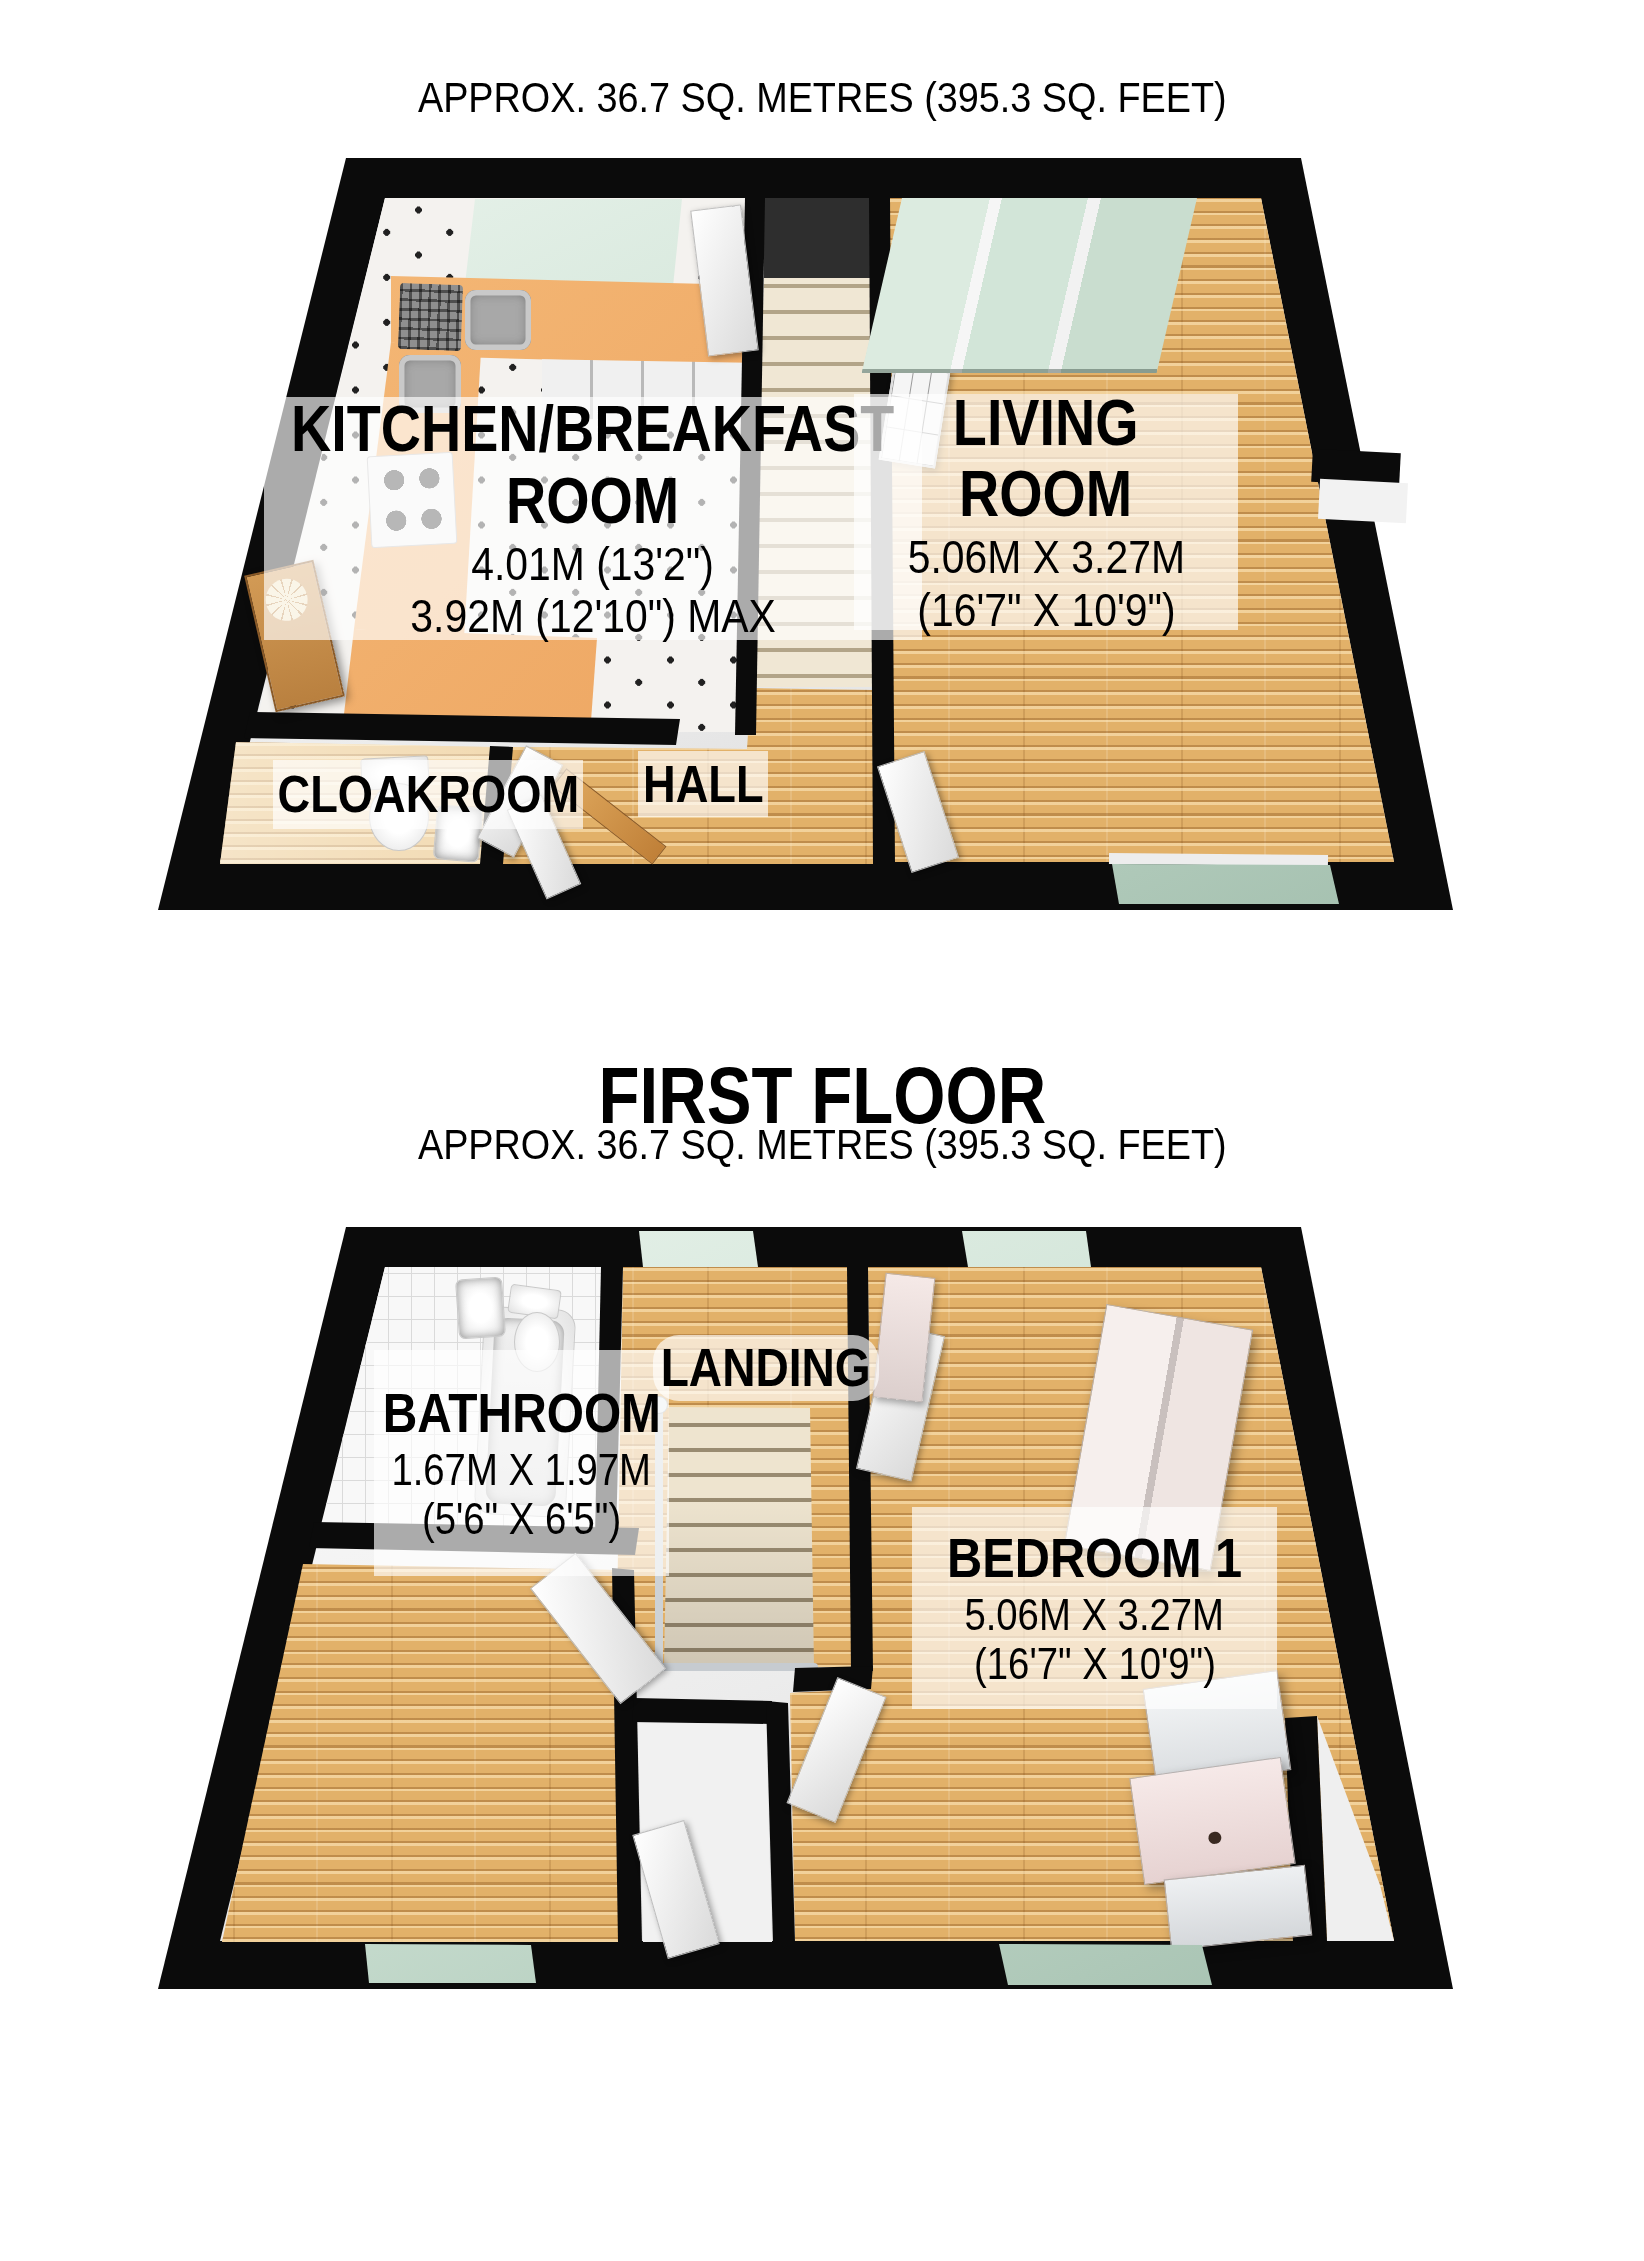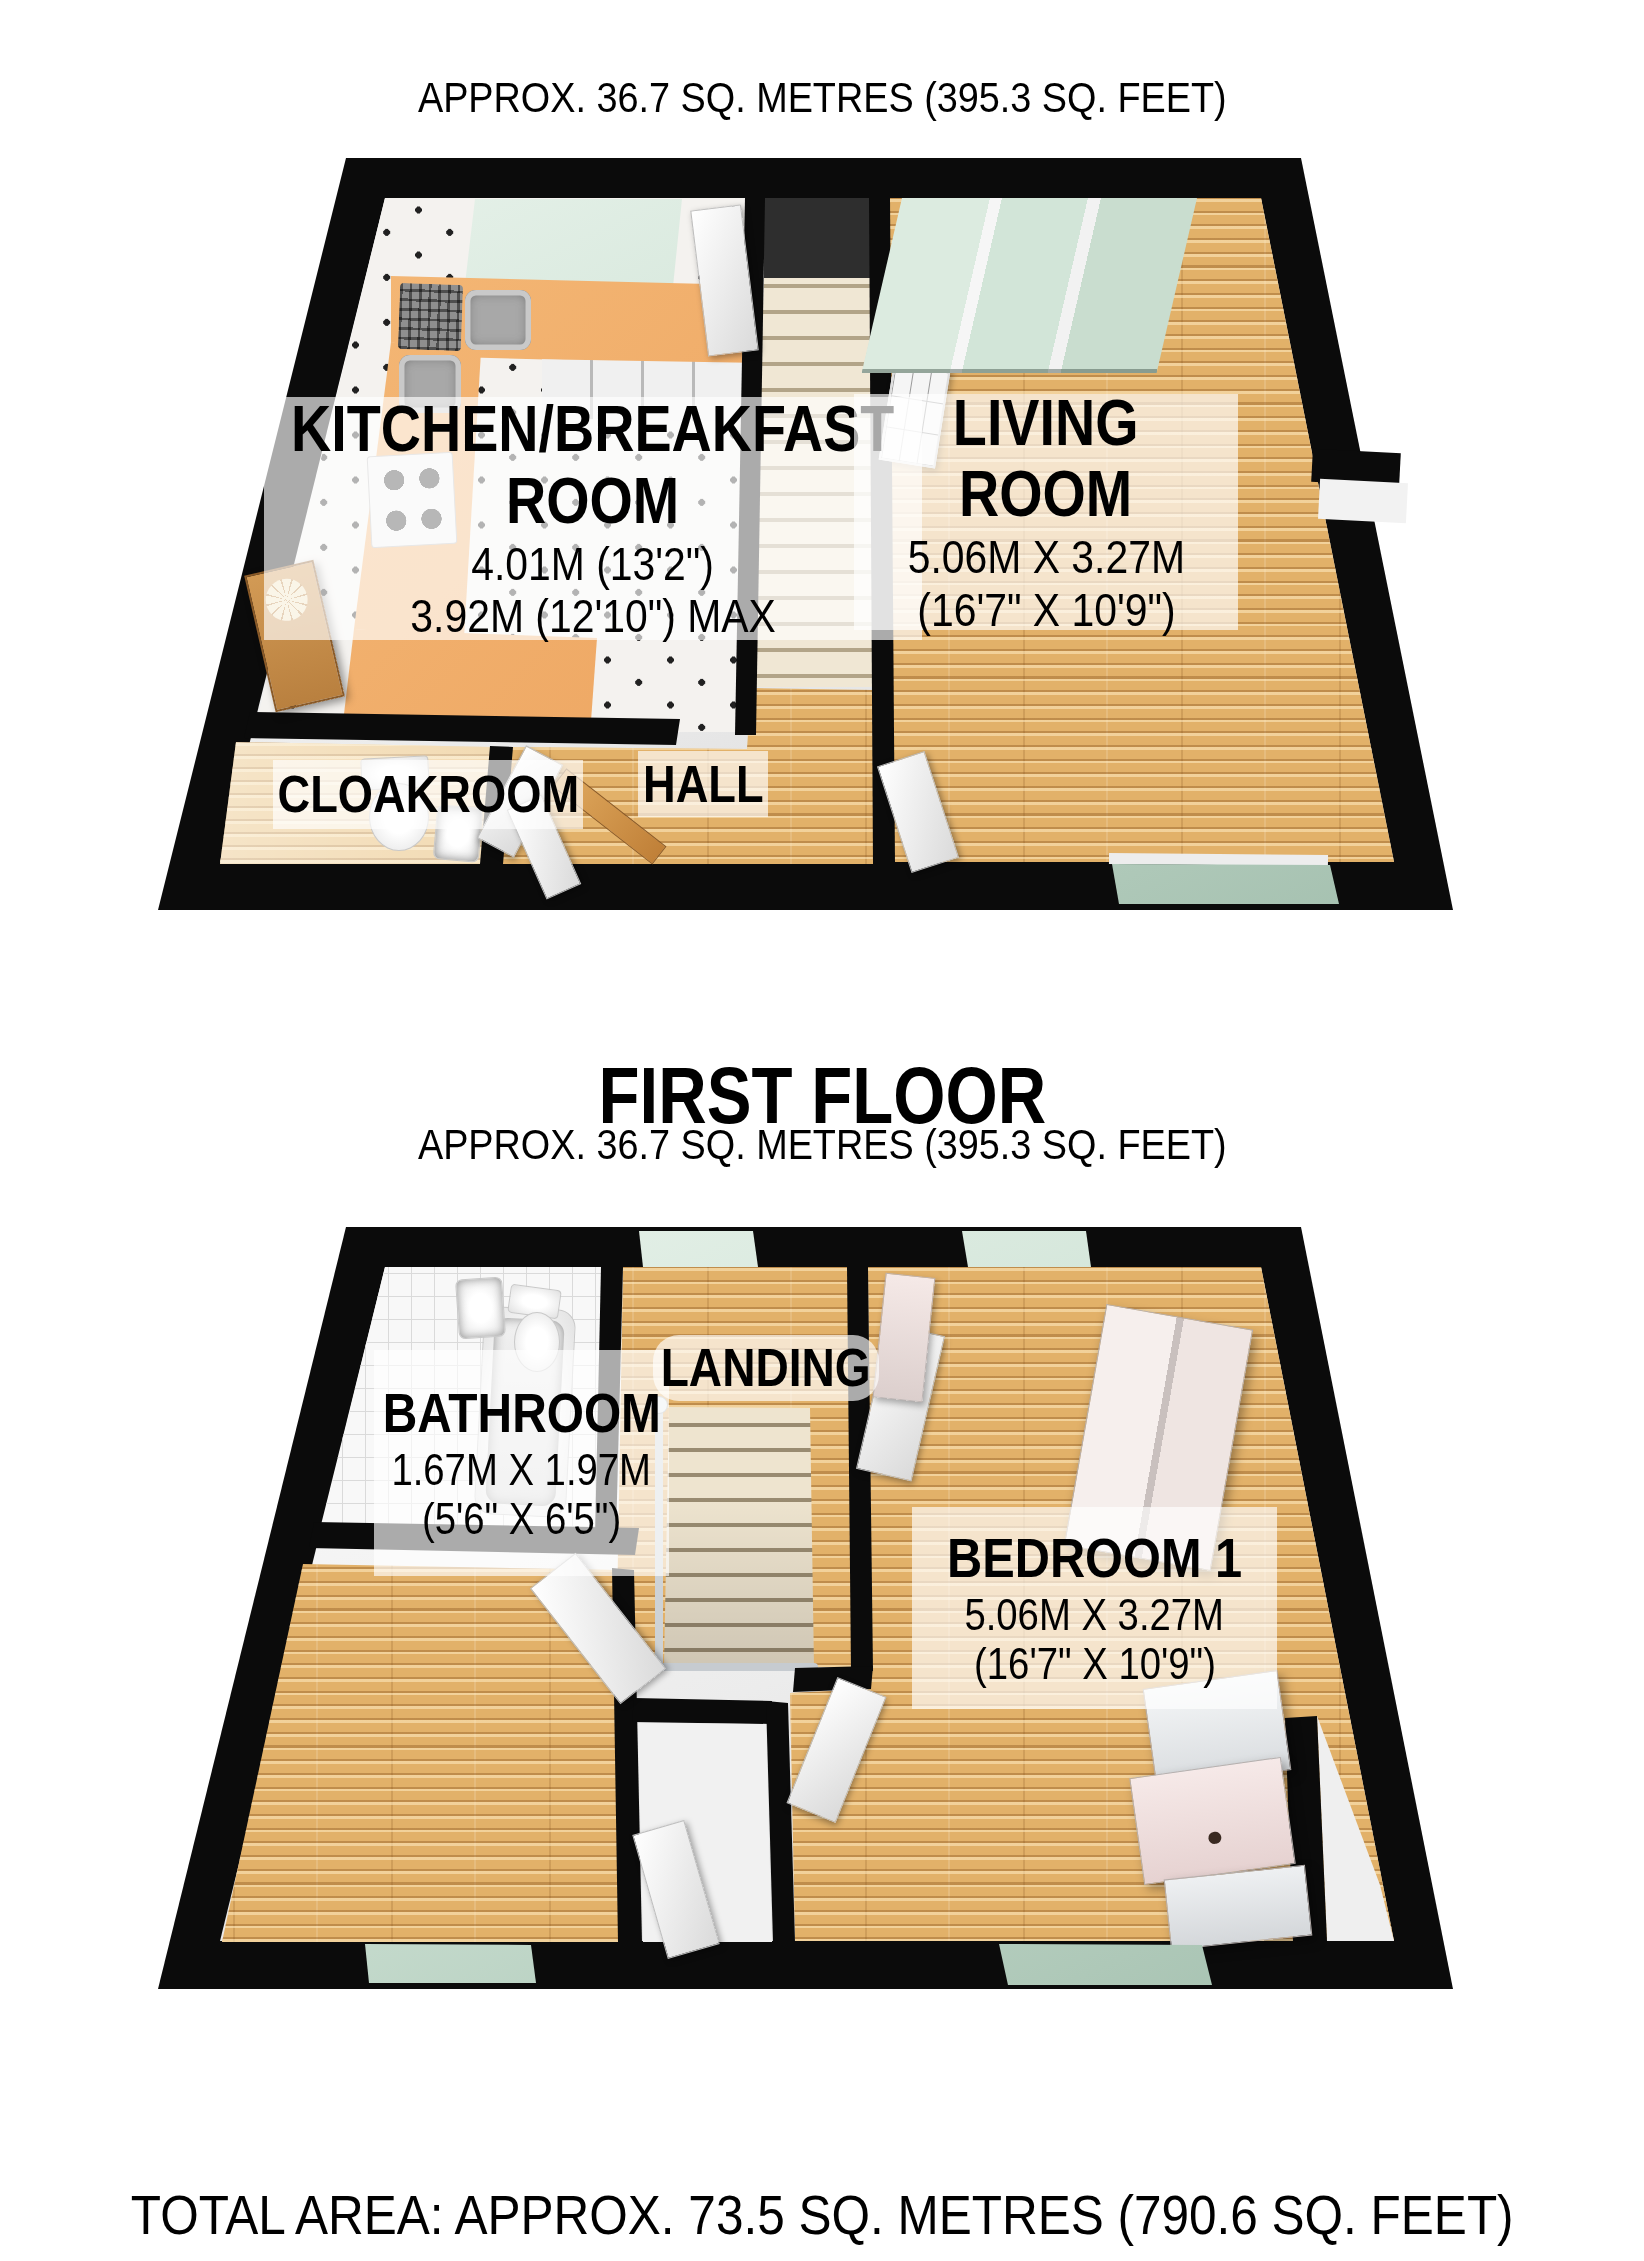--- a/index.html
+++ b/index.html
@@ -187,18 +187,15 @@
     <div class="rlabel" style="left:495px;top:108px;width:226px;height:66px;border-radius:26px;">
       <span class="line rname" style="font-size:53px;">LANDING</span>
     </div>
     <div class="rlabel" style="left:754px;top:280px;width:365px;height:202px;">
       <span class="line rname" style="font-size:56px;">BEDROOM 1</span>
       <span class="line" style="font-size:44px;">5.06M X 3.27M</span>
       <span class="line" style="font-size:44px;">(16'7" X 10'9")</span>
     </div>
   </div>
 
-  <div class="titleband" style="top:2183px;font-size:55px;">
-    <span class="cx2">TOTAL AREA: APPROX.  73.5 SQ. METRES (790.6 SQ. FEET)</span>
-  </div>
 
 </div>
 
 
 </body></html>

